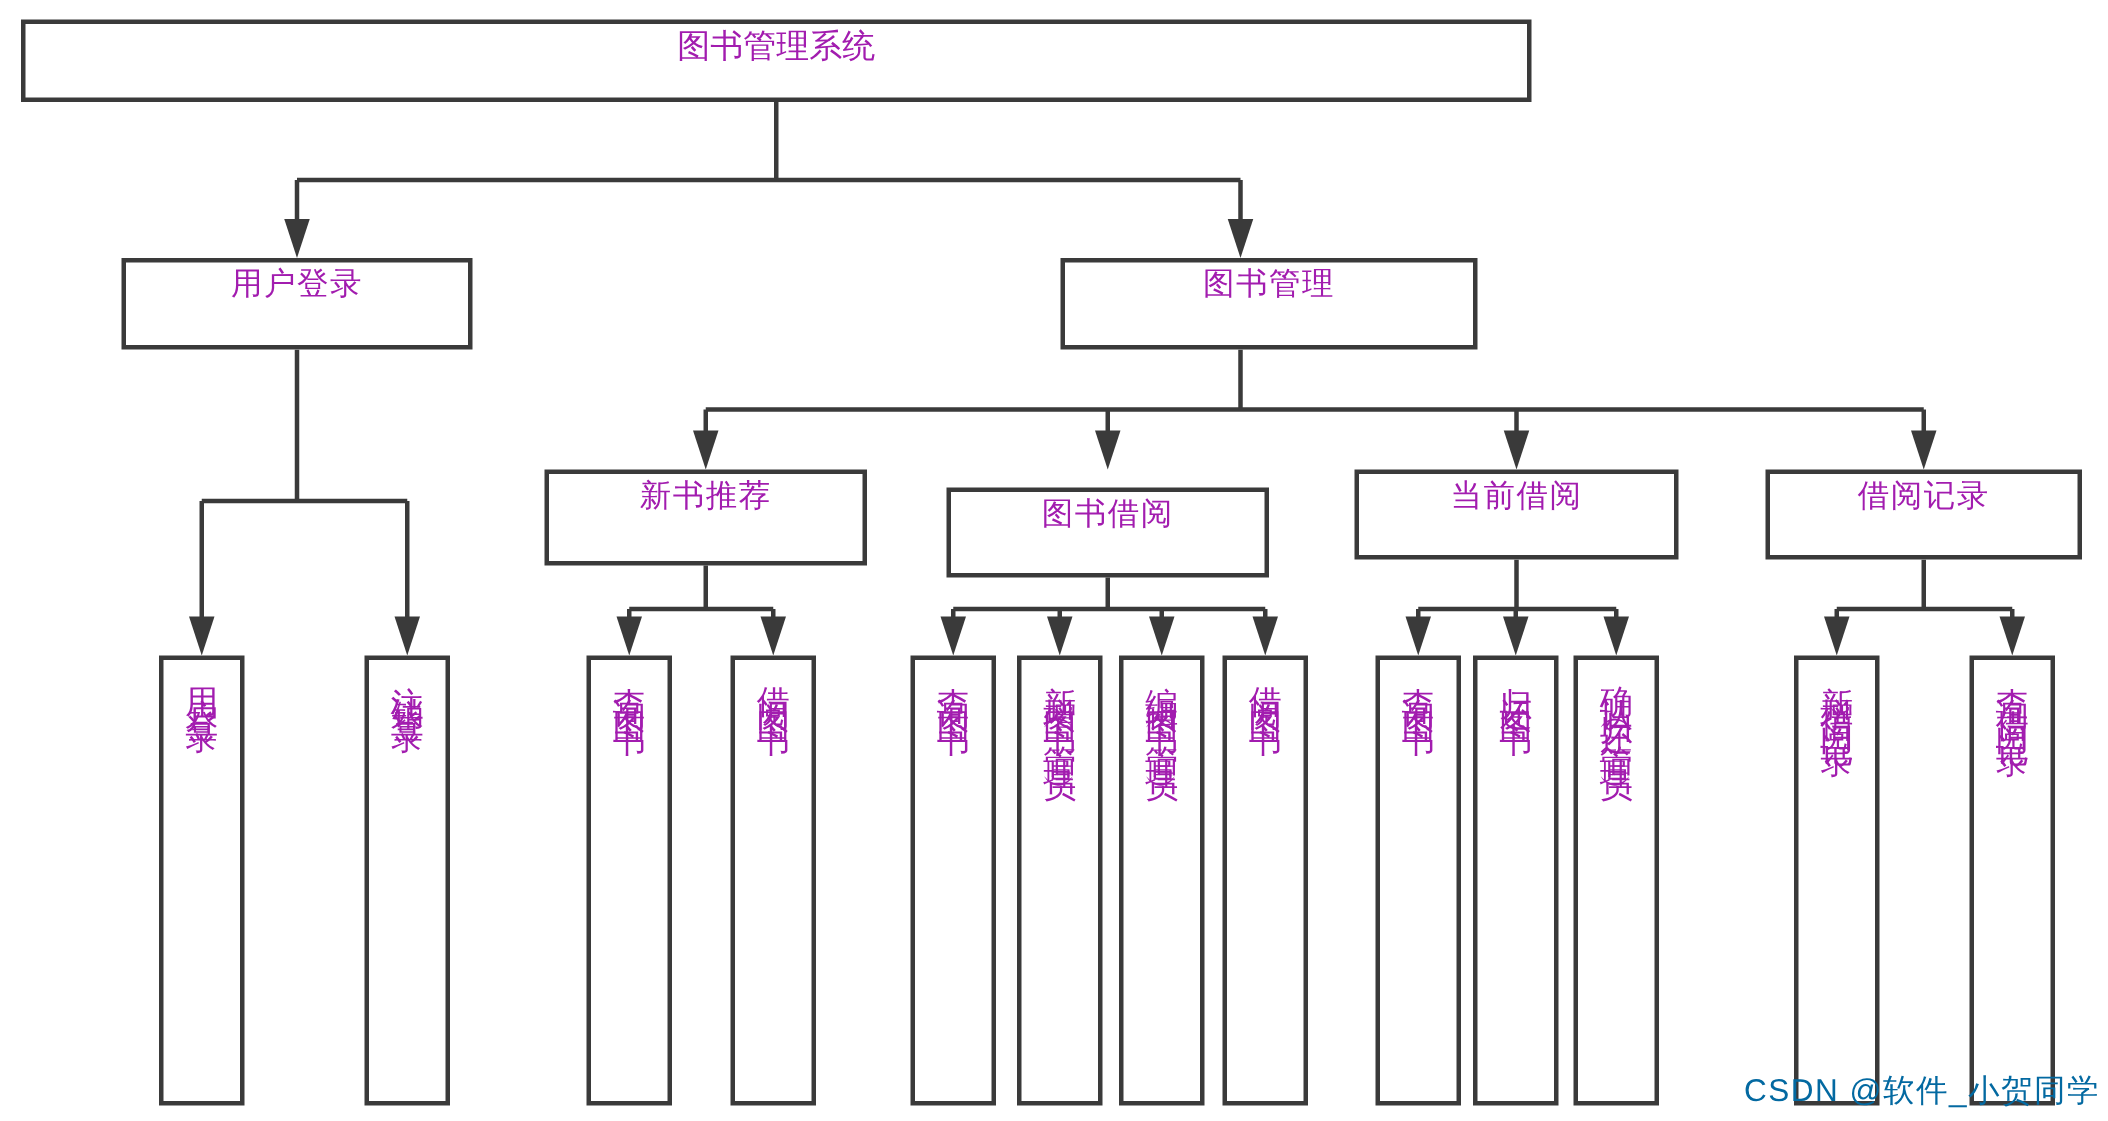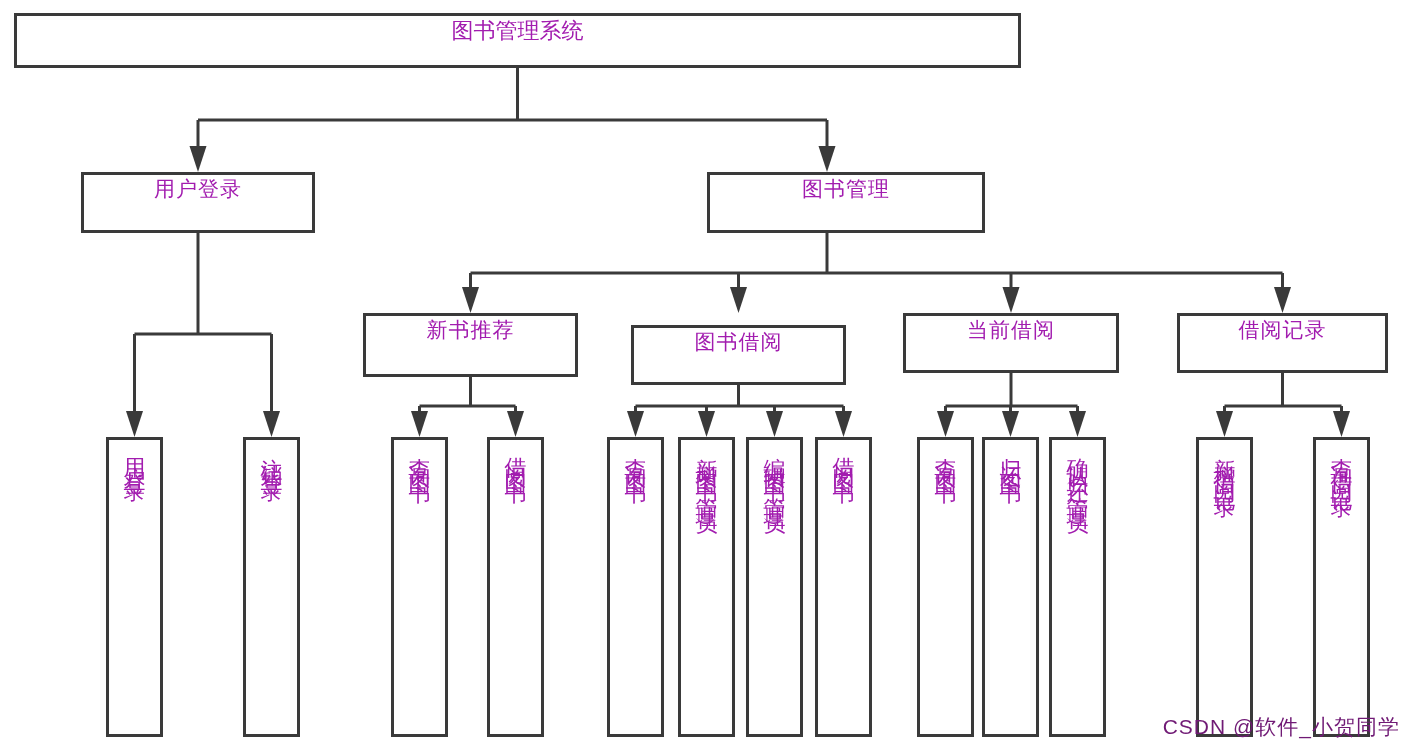--- a/index.html
+++ b/index.html
@@ -34,21 +34,21 @@
     writing-mode: vertical-rl;
     line-height: 1;
     letter-spacing: 8px;
     white-space: nowrap;
   }
   .watermark {
     position: absolute;
     right: 5px;
     bottom: 6px;
     font-size: 21px;
-    color: #701a75;
+    color: #0369a1;
     letter-spacing: 1px;
     z-index: 5;
   }
 </style>
 </head>
 <body>
 
 <div class="canvas">
 
   <svg class="connectors" width="1405" height="747" viewBox="0 0 1405 747">

